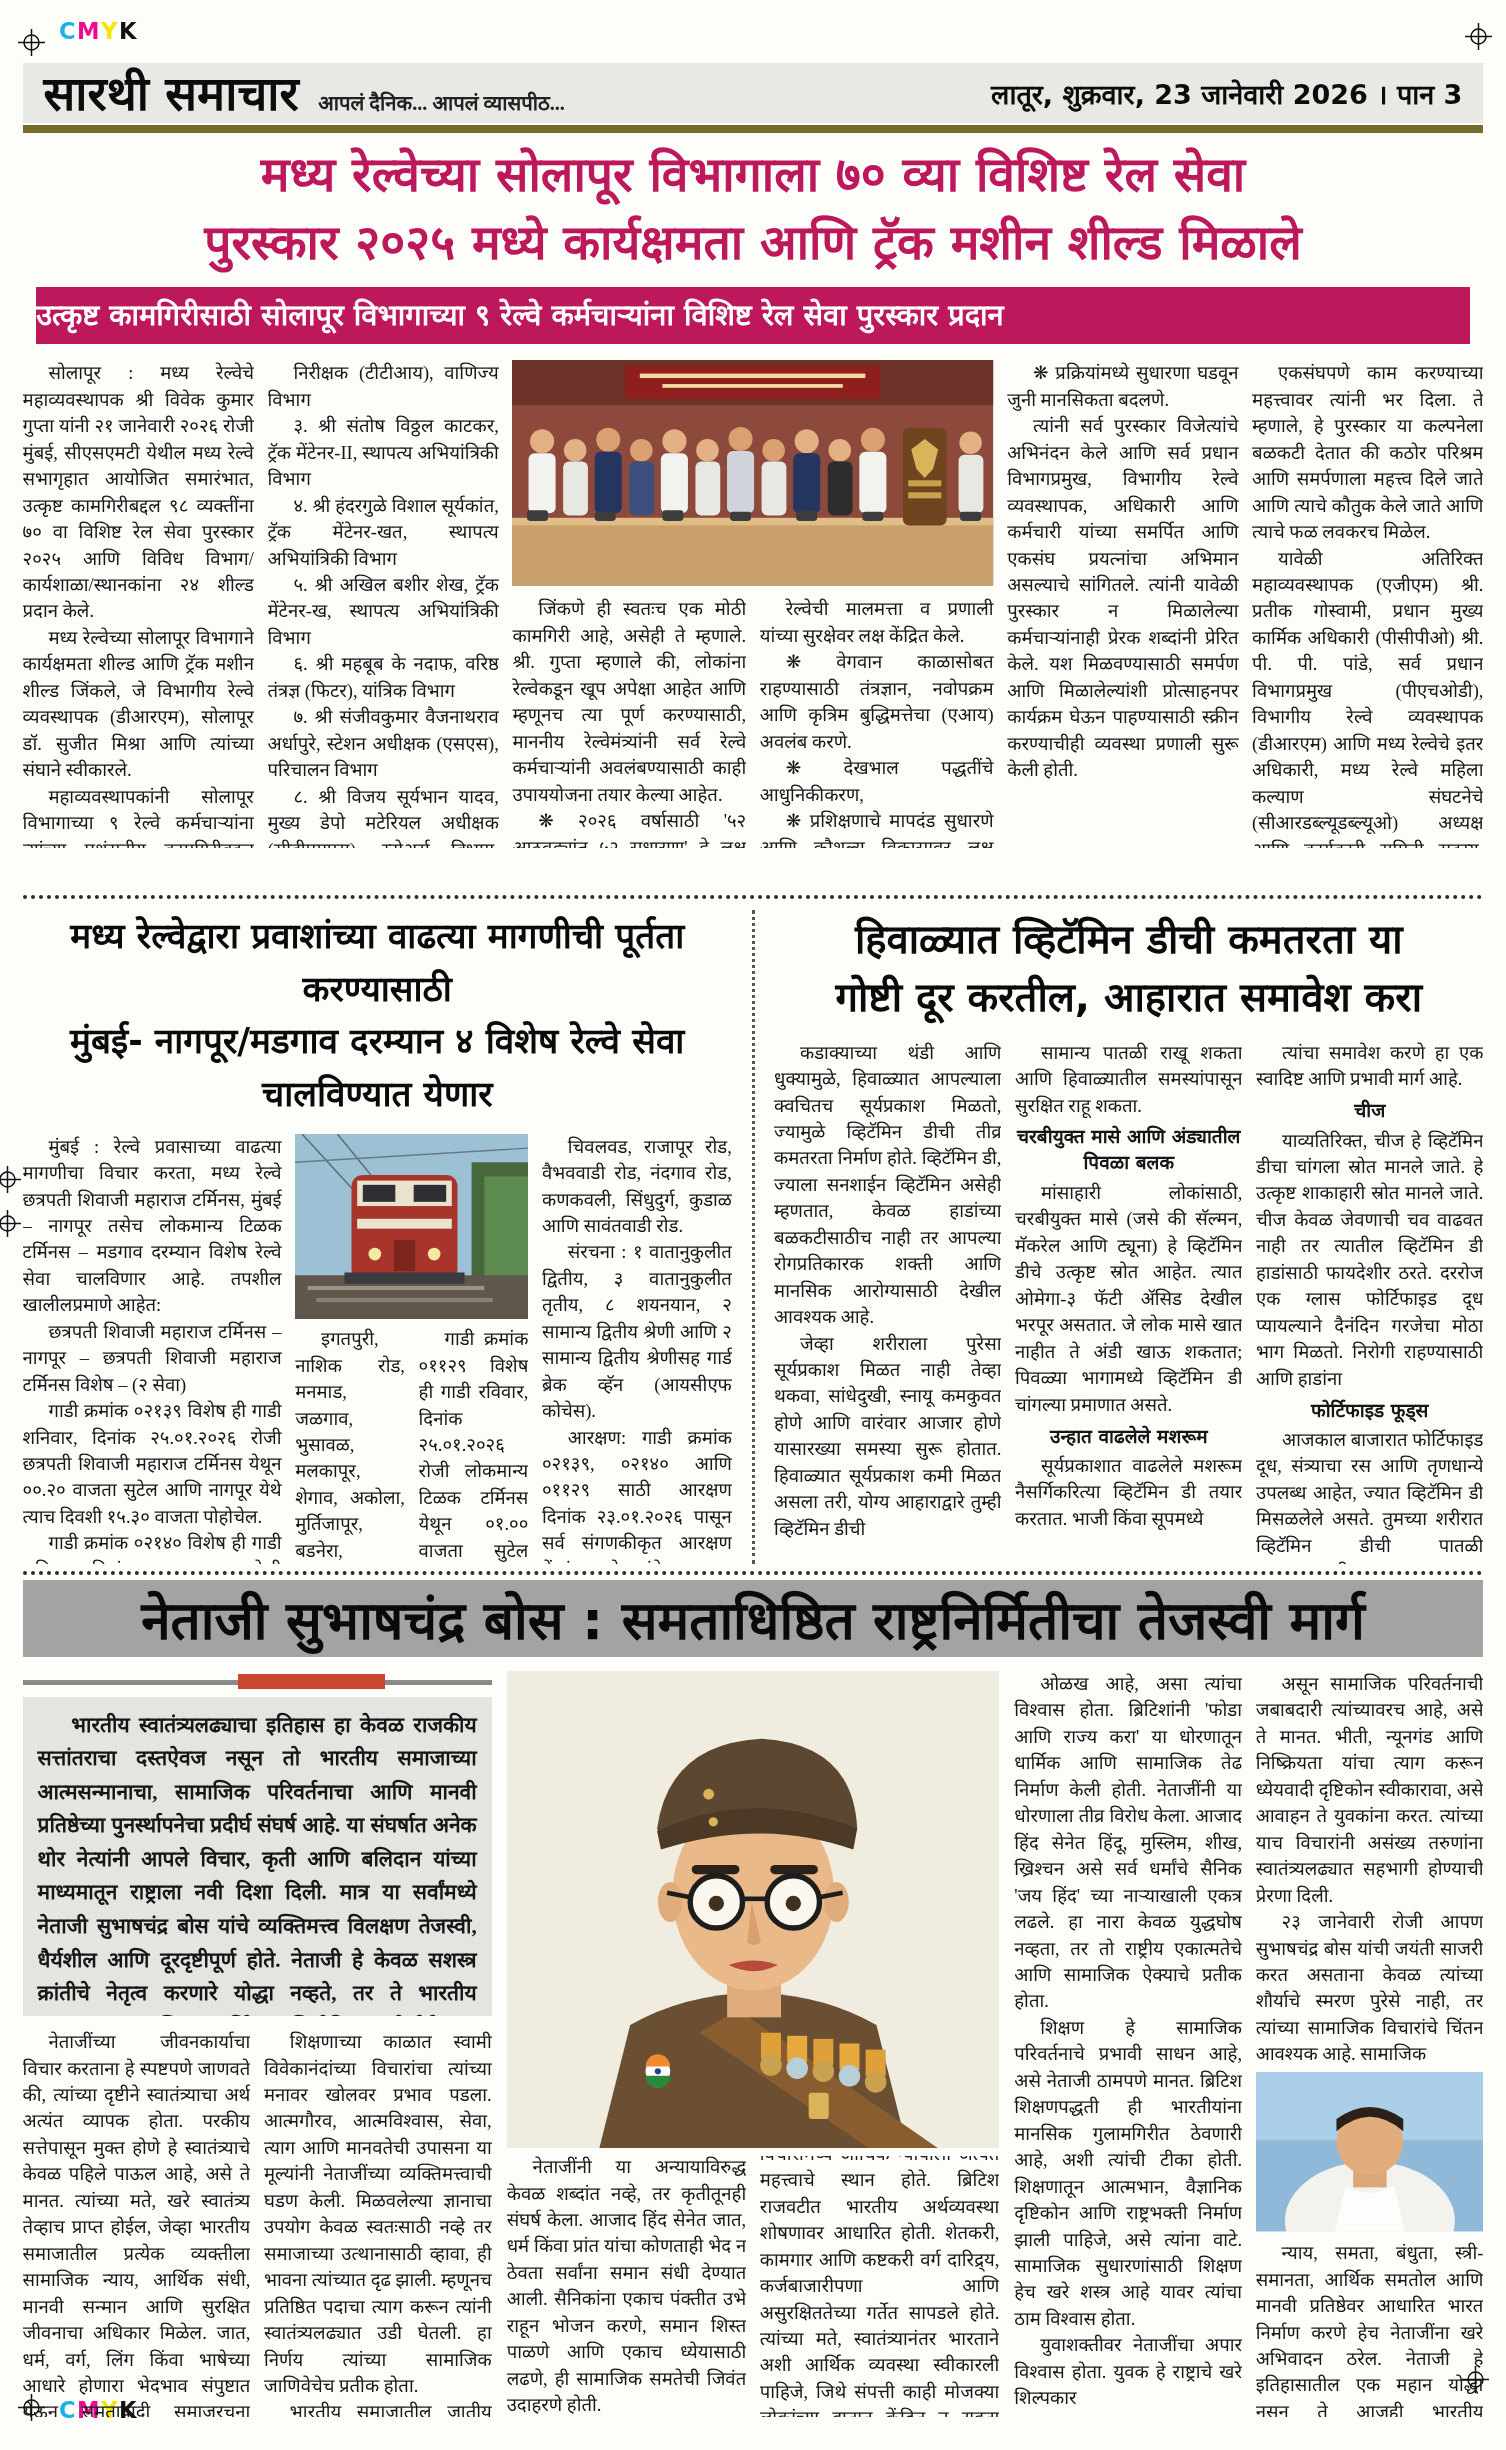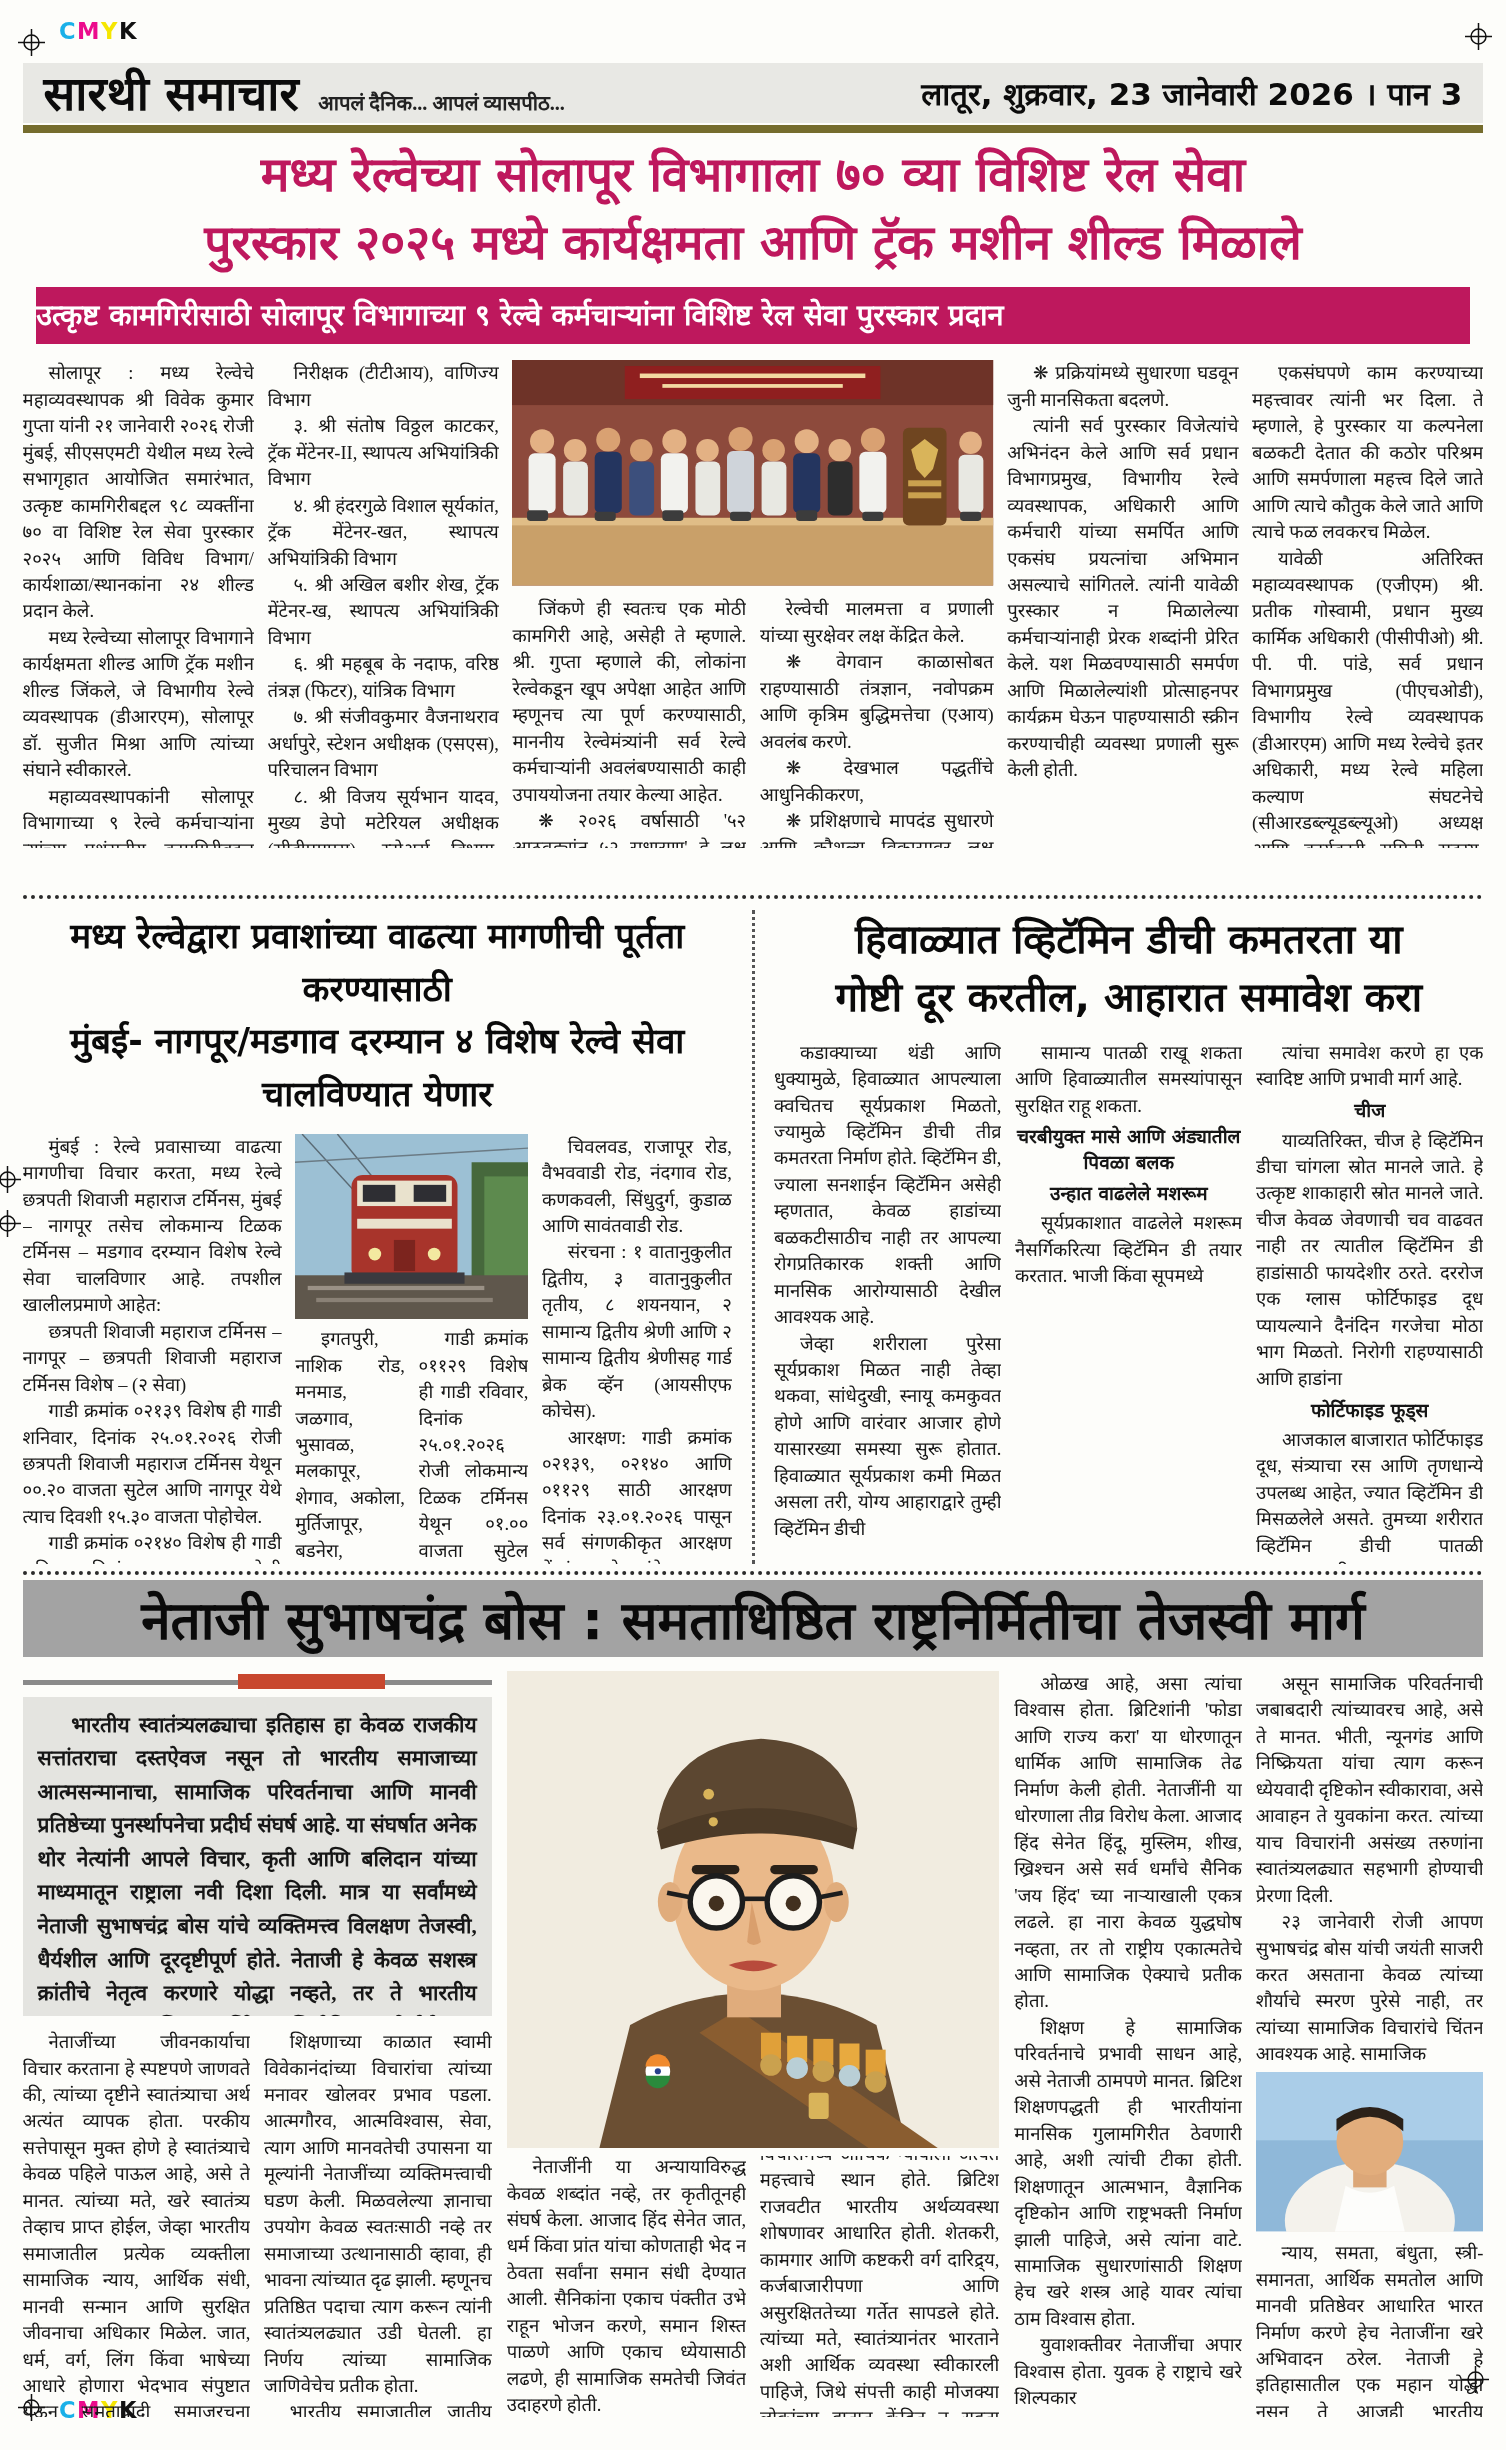--- a/index.html
+++ b/index.html
@@ -7,21 +7,21 @@
         font-family:"Liberation Serif",serif;color:#161616;}
   
   .regmark{position:absolute;width:27px;height:27px;}
   .cmyk{position:absolute;font-family:"DejaVu Sans",sans-serif;font-weight:bold;font-size:22.6px;letter-spacing:1.5px;}
   .cmyk .c{color:#1ab0e8}.cmyk .m{color:#ec0b8c}.cmyk .y{color:#f5e600}.cmyk .k{color:#111}
   
   .masthead{position:absolute;left:22.6px;right:22.6px;top:63px;height:60px;background:#e8e8e4;
             display:flex;align-items:center;justify-content:space-between;padding:0 21px;box-sizing:border-box;}
   .paper-name{font-family:"DejaVu Serif",serif;font-weight:bold;font-size:47px;line-height:1;color:#0b0b0b;}
   .tagline{font-size:20.3px;font-weight:bold;margin-left:19.6px;color:#222;}
-  .dateline{font-family:"DejaVu Sans",sans-serif;font-weight:bold;font-size:31px;color:#0b0b0b;white-space:nowrap;}
+  .dateline{font-family:"DejaVu Sans",sans-serif;font-weight:bold;font-size:27px;color:#0b0b0b;white-space:nowrap;}
   .olive-rule{position:absolute;left:22.6px;right:22.6px;top:125px;height:7.5px;background:#756c2d;}
   
   .a1{position:absolute;left:22.6px;right:22.6px;top:140px;}
   .headline-xl{font-family:"DejaVu Sans",sans-serif;font-weight:bold;text-align:center;
                font-size:48px;line-height:1.42;color:#be185d;}
   .black-bar{margin:10.5px 13.6px 0 13.6px;background:#be185d;color:#fff;text-align:left;
              font-family:"DejaVu Sans",sans-serif;font-weight:bold;font-size:29px;padding:7.5px 0 10.5px 0;}
   .a1-body{display:flex;gap:13.6px;margin-top:16.6px;height:488px;overflow:hidden;}
   .col{flex:1;overflow:hidden;}
   .a1-mid{flex:2.08;display:flex;flex-direction:column;}
@@ -260,20 +260,21 @@
       <div class="headline-l2">हिवाळ्यात व्हिटॅमिन डीची कमतरता या</div>
       <div class="headline-l2">गोष्टी दूर करतील, आहारात समावेश करा</div>
       <div class="mid-body">
         <div class="col">
             <p class="para">कडाक्याच्या थंडी आणि धुक्यामुळे, हिवाळ्यात आपल्याला क्वचितच सूर्यप्रकाश मिळतो, ज्यामुळे व्हिटॅमिन डीची तीव्र कमतरता निर्माण होते. व्हिटॅमिन डी, ज्याला सनशाईन व्हिटॅमिन असेही म्हणतात, केवळ हाडांच्या बळकटीसाठीच नाही तर आपल्या रोगप्रतिकारक शक्ती आणि मानसिक आरोग्यासाठी देखील आवश्यक आहे.</p>
             <p class="para">जेव्हा शरीराला पुरेसा सूर्यप्रकाश मिळत नाही तेव्हा थकवा, सांधेदुखी, स्नायू कमकुवत होणे आणि वारंवार आजार होणे यासारख्या समस्या सुरू होतात. हिवाळ्यात सूर्यप्रकाश कमी मिळत असला तरी, योग्य आहाराद्वारे तुम्ही व्हिटॅमिन डीची</p>
           </div>
         <div class="col">
             <p class="para">सामान्य पातळी राखू शकता आणि हिवाळ्यातील समस्यांपासून सुरक्षित राहू शकता.</p>
             <div class="col-subhead">चरबीयुक्त मासे आणि अंड्यातील पिवळा बलक</div>
+            <p class="para">मांसाहारी लोकांसाठी, चरबीयुक्त मासे (जसे की सॅल्मन, मॅकरेल आणि ट्यूना) हे व्हिटॅमिन डीचे उत्कृष्ट स्रोत आहेत. त्यात ओमेगा-३ फॅटी ॲसिड देखील भरपूर असतात. जे लोक मासे खात नाहीत ते अंडी खाऊ शकतात; पिवळ्या भागामध्ये व्हिटॅमिन डी चांगल्या प्रमाणात असते.</p>
             <div class="col-subhead">उन्हात वाढलेले मशरूम</div>
             <p class="para">सूर्यप्रकाशात वाढलेले मशरूम नैसर्गिकरित्या व्हिटॅमिन डी तयार करतात. भाजी किंवा सूपमध्ये</p>
           </div>
         <div class="col">
             <p class="para">त्यांचा समावेश करणे हा एक स्वादिष्ट आणि प्रभावी मार्ग आहे.</p>
             <div class="col-subhead">चीज</div>
             <p class="para">याव्यतिरिक्त, चीज हे व्हिटॅमिन डीचा चांगला स्रोत मानले जाते. हे उत्कृष्ट शाकाहारी स्रोत मानले जाते. चीज केवळ जेवणाची चव वाढवत नाही तर त्यातील व्हिटॅमिन डी हाडांसाठी फायदेशीर ठरते. दररोज एक ग्लास फोर्टिफाइड दूध प्यायल्याने दैनंदिन गरजेचा मोठा भाग मिळतो. निरोगी राहण्यासाठी आणि हाडांना</p>
             <div class="col-subhead">फोर्टिफाइड फूड्स</div>
             <p class="para">आजकाल बाजारात फोर्टिफाइड दूध, संत्र्याचा रस आणि तृणधान्ये उपलब्ध आहेत, ज्यात व्हिटॅमिन डी मिसळलेले असते. तुमच्या शरीरात व्हिटॅमिन डीची पातळी वाढवण्यासाठी तुमच्या आहारात त्यांना स्थान देण्याचा हा एक सोपा मार्ग आहे.</p>
           </div>

